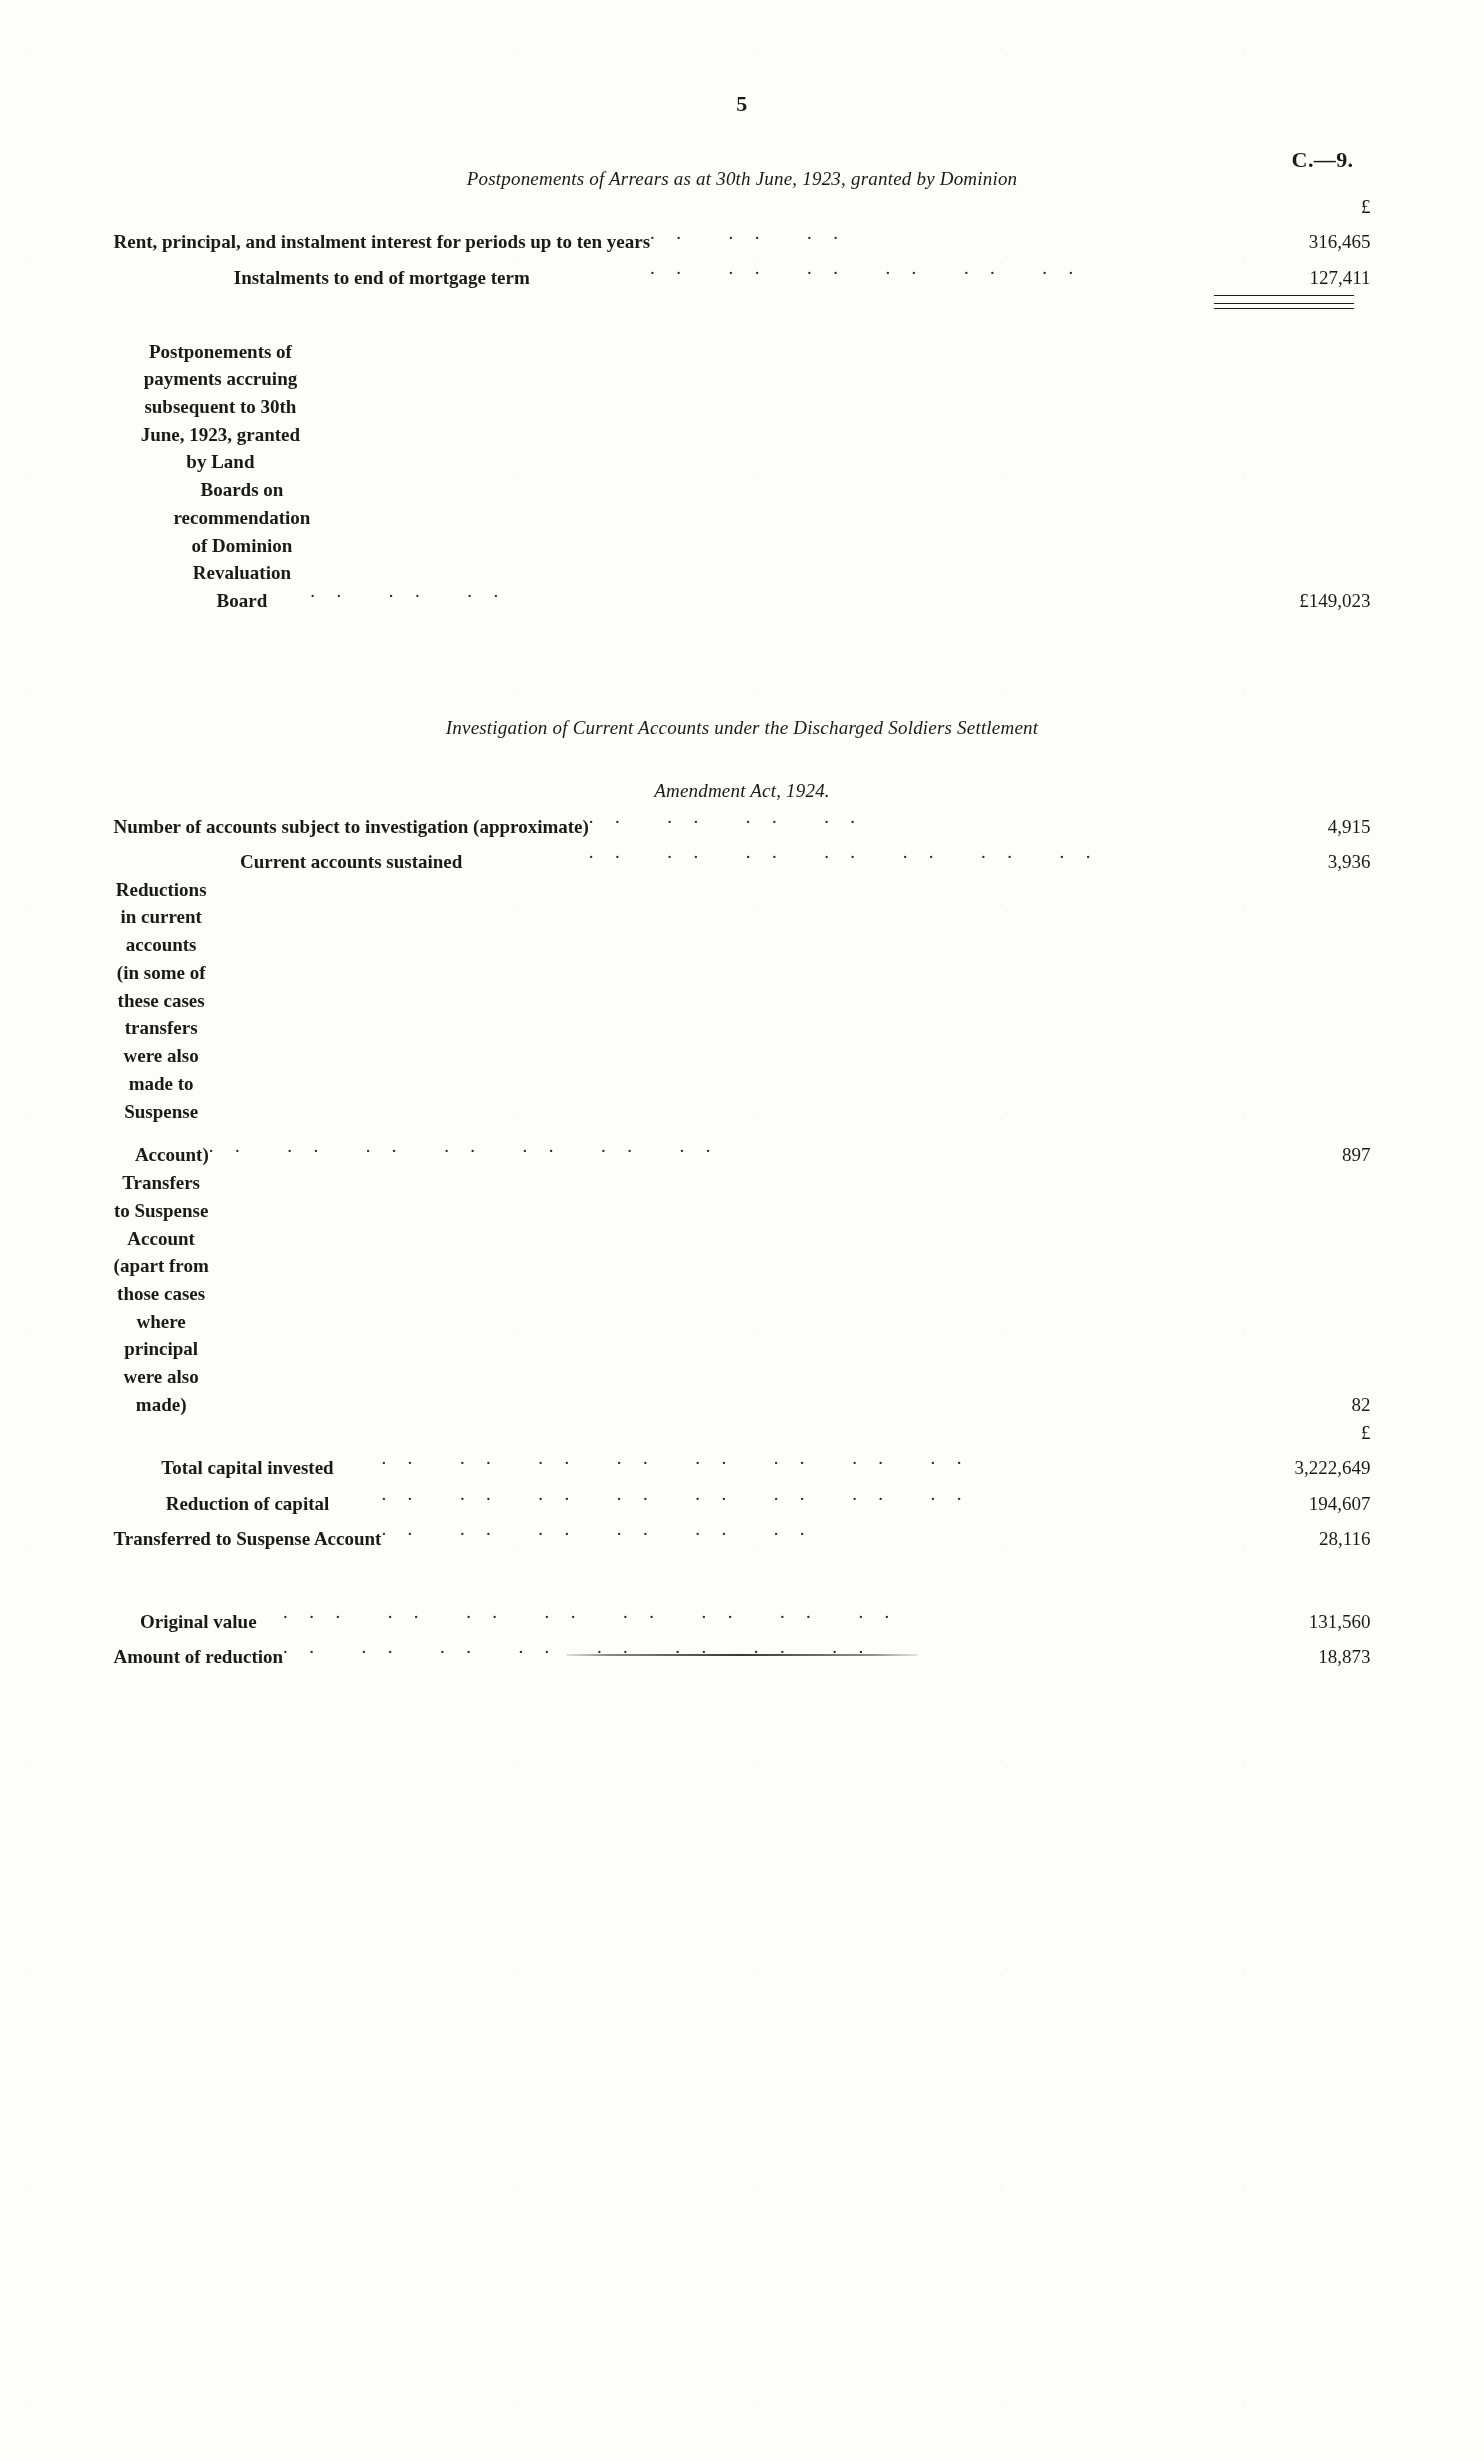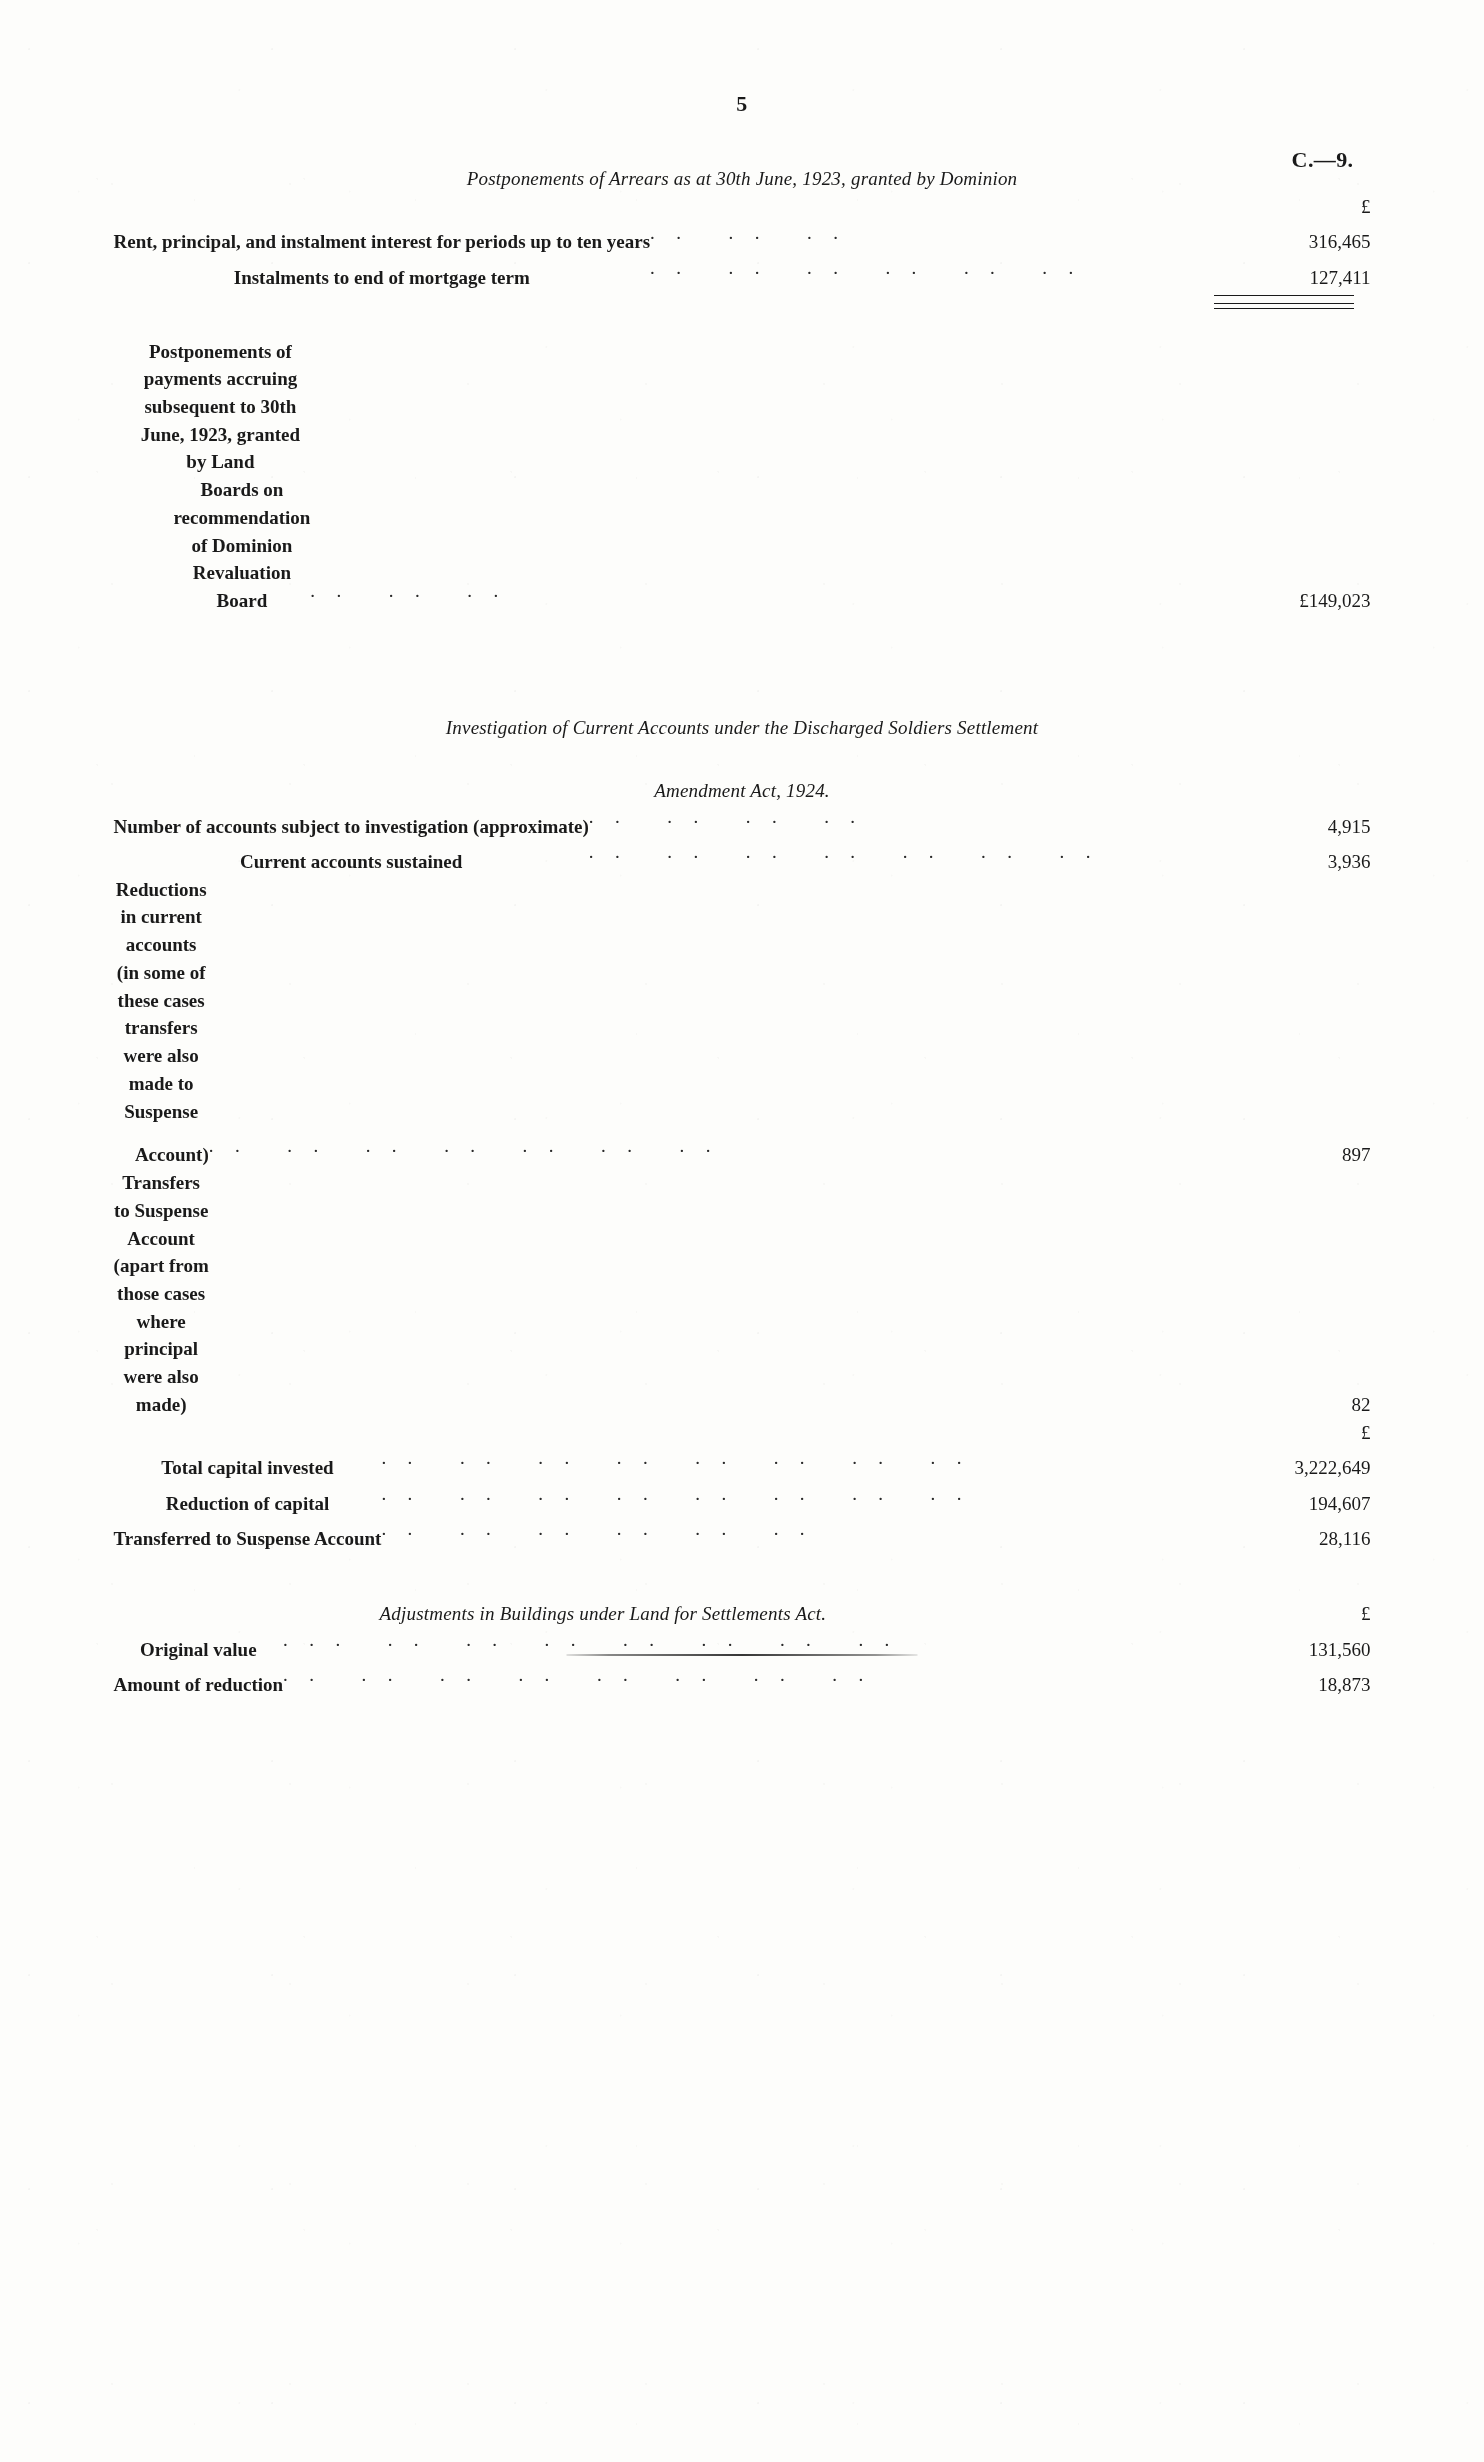--- a/index.html
+++ b/index.html
@@ -278,30 +278,20 @@
       <tr>
         <td class="label">Transferred to Suspense Account</td>
         <td class="leaders"><span class="dots">.. .. .. .. .. ..</span></td>
         <td class="value w-std">28,116</td>
       </tr>
     </tbody>
       </table>
 
     <div class="gap-l"></div>
 
-    <table class="rows">
-      <tbody>
-          <tr>
-        <td colspan="2" style="text-align:center;">
-          <span class="sec-head">Adjustments in Buildings under Land for Settlements Act.</span>
-        </td>
-        <td class="value w-std currency-head">£</td>
-      </tr>
-    </tbody>
-      </table>
 
     <table class="rows">
       <tbody>
           <tr>
         <td class="label">Original value</td>
         <td class="leaders"><span class="dots">... .. .. .. .. .. .. ..</span></td>
         <td class="value w-std">131,560</td>
       </tr>
       <tr>
         <td class="label">Amount of reduction</td>

